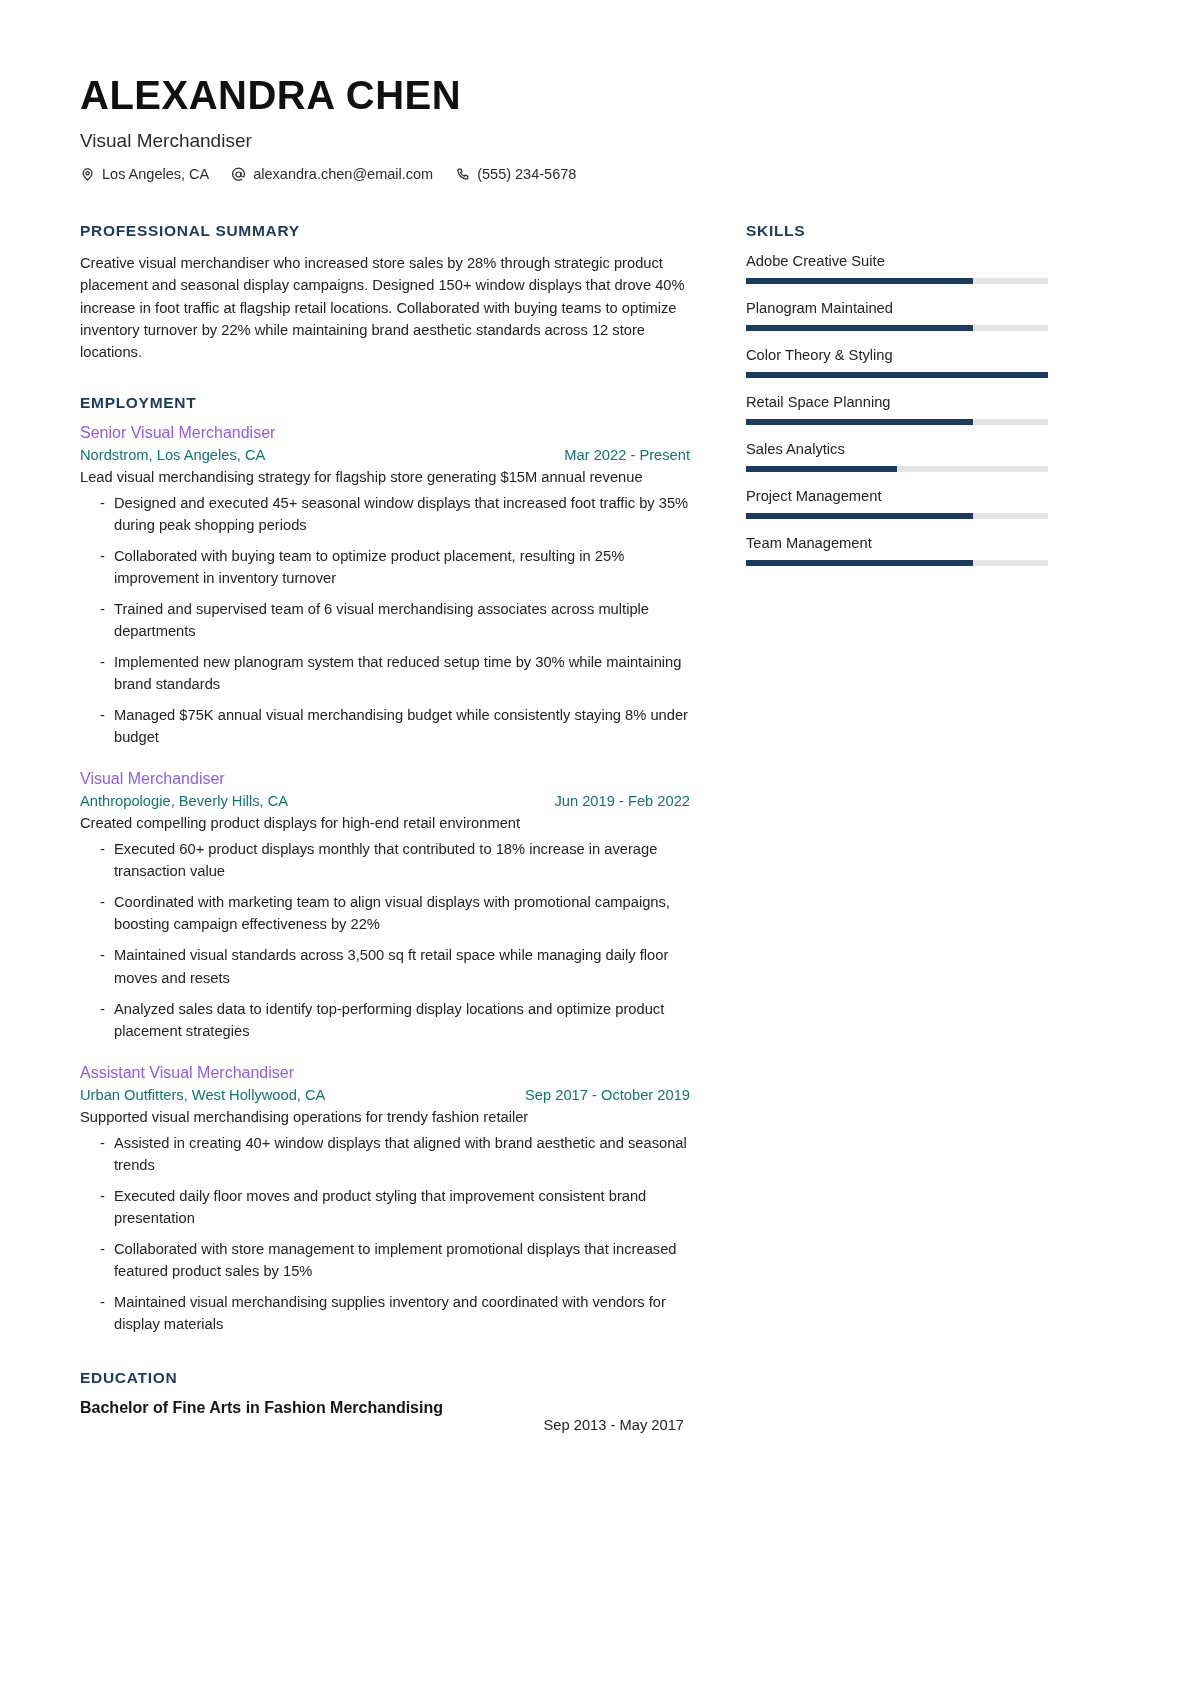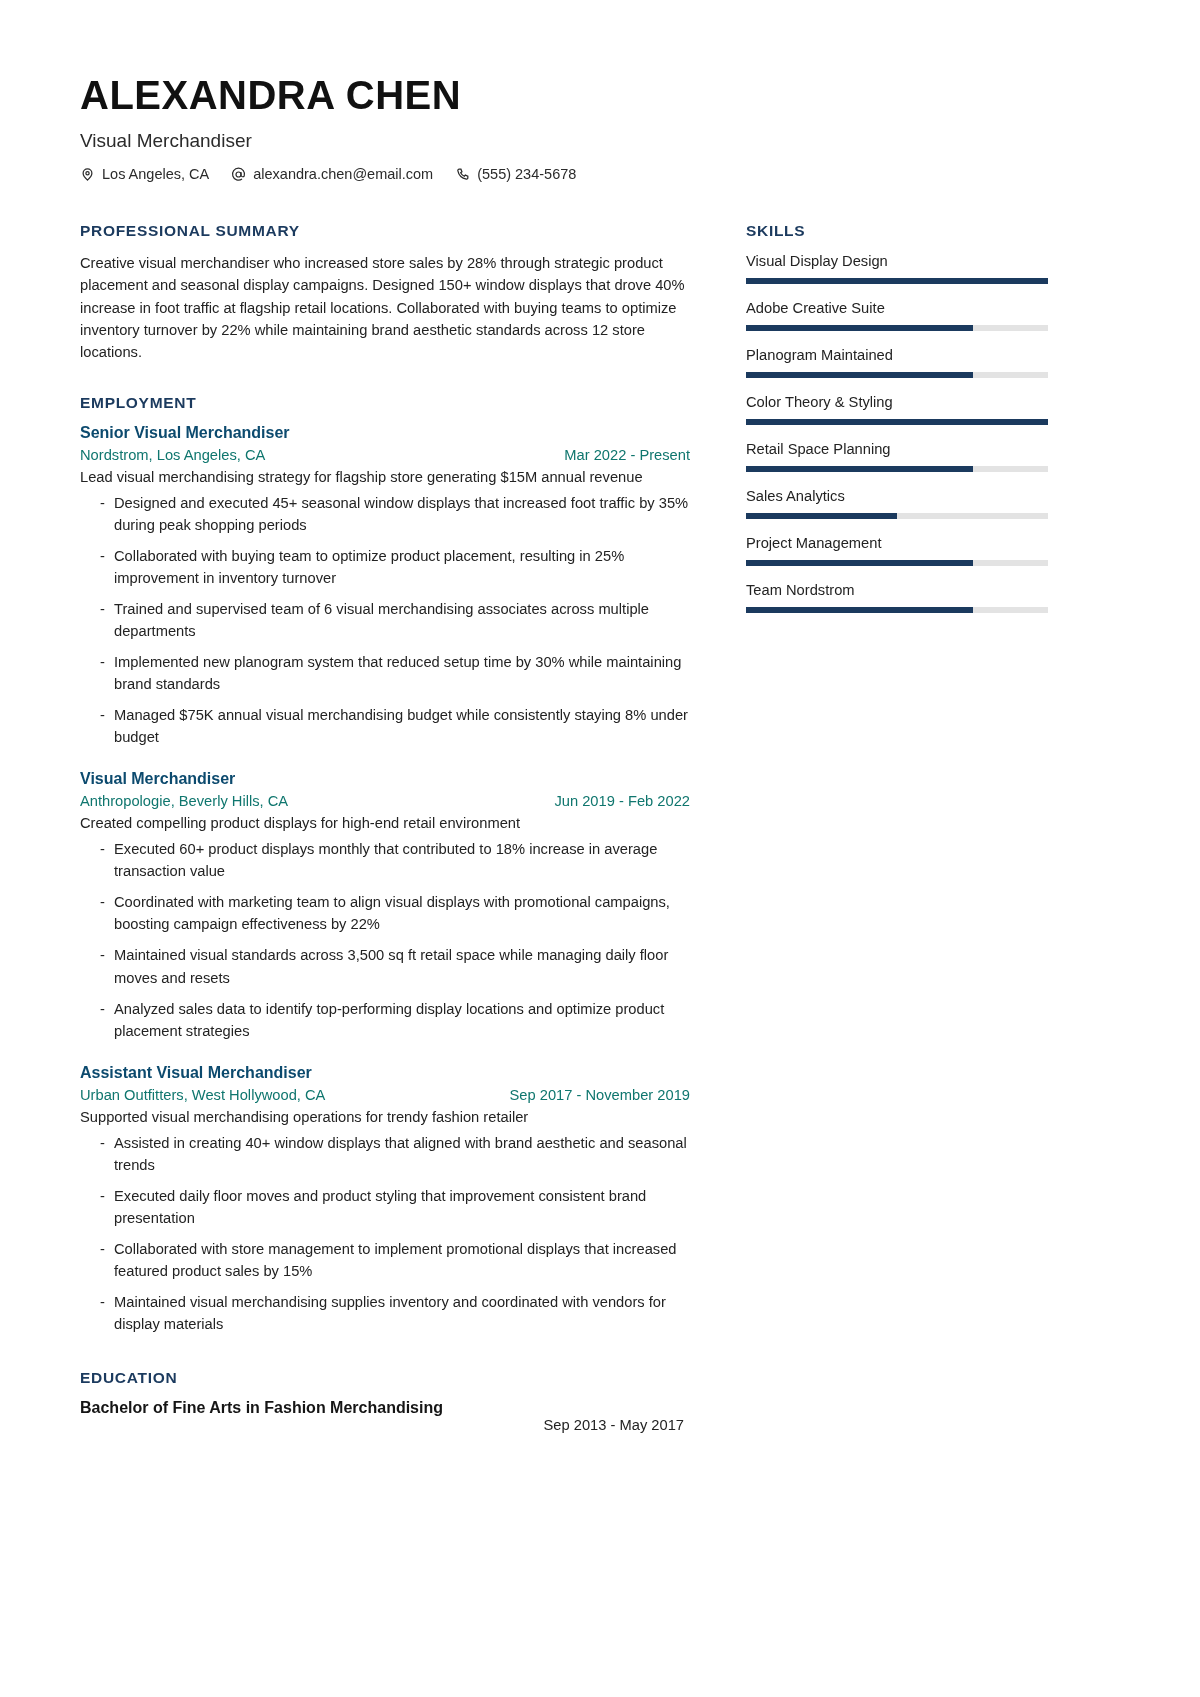--- a/index.html
+++ b/index.html
@@ -75,22 +75,22 @@
     font-size: 14.7px;
     line-height: 1.52;
     color: #232323;
   }
 
   
   .job { margin-bottom: 22px; }
   .job:last-child { margin-bottom: 0; }
   .job-role {
     font-size: 16px;
-    font-weight: bold;
-    color: #0c4a6e;
+    font-weight: normal;
+    color: #8b5cf6;
     margin-bottom: 5px;
   }
   .job-meta {
     display: flex;
     justify-content: space-between;
     align-items: baseline;
     font-size: 14.7px;
     color: #0f766e;
     margin-bottom: 3px;
   }
@@ -243,21 +243,21 @@
             <li>Coordinated with marketing team to align visual displays with promotional campaigns, boosting campaign effectiveness by 22%</li>
             <li>Maintained visual standards across 3,500 sq ft retail space while managing daily floor moves and resets</li>
             <li>Analyzed sales data to identify top-performing display locations and optimize product placement strategies</li>
           </ul>
         </div>
 
         <div class="job">
           <div class="job-role">Assistant Visual Merchandiser</div>
           <div class="job-meta">
             <span>Urban Outfitters, West Hollywood, CA</span>
-            <span class="job-dates">Sep 2017 - November 2019</span>
+            <span class="job-dates">Sep 2017 - October 2019</span>
           </div>
           <div class="job-desc">Supported visual merchandising operations for trendy fashion retailer</div>
           <ul class="bullets">
             <li>Assisted in creating 40+ window displays that aligned with brand aesthetic and seasonal trends</li>
             <li>Executed daily floor moves and product styling that improvement consistent brand presentation</li>
             <li>Collaborated with store management to implement promotional displays that increased featured product sales by 15%</li>
             <li>Maintained visual merchandising supplies inventory and coordinated with vendors for display materials</li>
           </ul>
         </div>
       </section>
@@ -270,49 +270,43 @@
         </div>
       </section>
 
     </div>
 
     <div class="col-gap"></div>
 
     <aside class="col-right">
       <h2 class="skills-title">SKILLS</h2>
 
-      <div class="skill">
-        <div class="skill-name">Visual Display Design</div>
+
+      <div class="skill">
+        <div class="skill-name">Adobe Creative Suite</div>
+        <div class="skill-track">
+          <div class="skill-fill" style="width:75%"></div>
+        </div>
+      </div>
+
+      <div class="skill">
+        <div class="skill-name">Planogram Maintained</div>
+        <div class="skill-track">
+          <div class="skill-fill" style="width:75%"></div>
+        </div>
+      </div>
+
+      <div class="skill">
+        <div class="skill-name">Color Theory &amp; Styling</div>
         <div class="skill-track">
           <div class="skill-fill" style="width:100%"></div>
         </div>
       </div>
 
       <div class="skill">
-        <div class="skill-name">Adobe Creative Suite</div>
-        <div class="skill-track">
-          <div class="skill-fill" style="width:75%"></div>
-        </div>
-      </div>
-
-      <div class="skill">
-        <div class="skill-name">Planogram Maintained</div>
-        <div class="skill-track">
-          <div class="skill-fill" style="width:75%"></div>
-        </div>
-      </div>
-
-      <div class="skill">
-        <div class="skill-name">Color Theory &amp; Styling</div>
-        <div class="skill-track">
-          <div class="skill-fill" style="width:100%"></div>
-        </div>
-      </div>
-
-      <div class="skill">
         <div class="skill-name">Retail Space Planning</div>
         <div class="skill-track">
           <div class="skill-fill" style="width:75%"></div>
         </div>
       </div>
 
       <div class="skill">
         <div class="skill-name">Sales Analytics</div>
         <div class="skill-track">
           <div class="skill-fill" style="width:50%"></div>
@@ -320,21 +314,21 @@
       </div>
 
       <div class="skill">
         <div class="skill-name">Project Management</div>
         <div class="skill-track">
           <div class="skill-fill" style="width:75%"></div>
         </div>
       </div>
 
       <div class="skill">
-        <div class="skill-name">Team Nordstrom</div>
+        <div class="skill-name">Team Management</div>
         <div class="skill-track">
           <div class="skill-fill" style="width:75%"></div>
         </div>
       </div>
 
     </aside>
 
   </div>
 </div>
 

